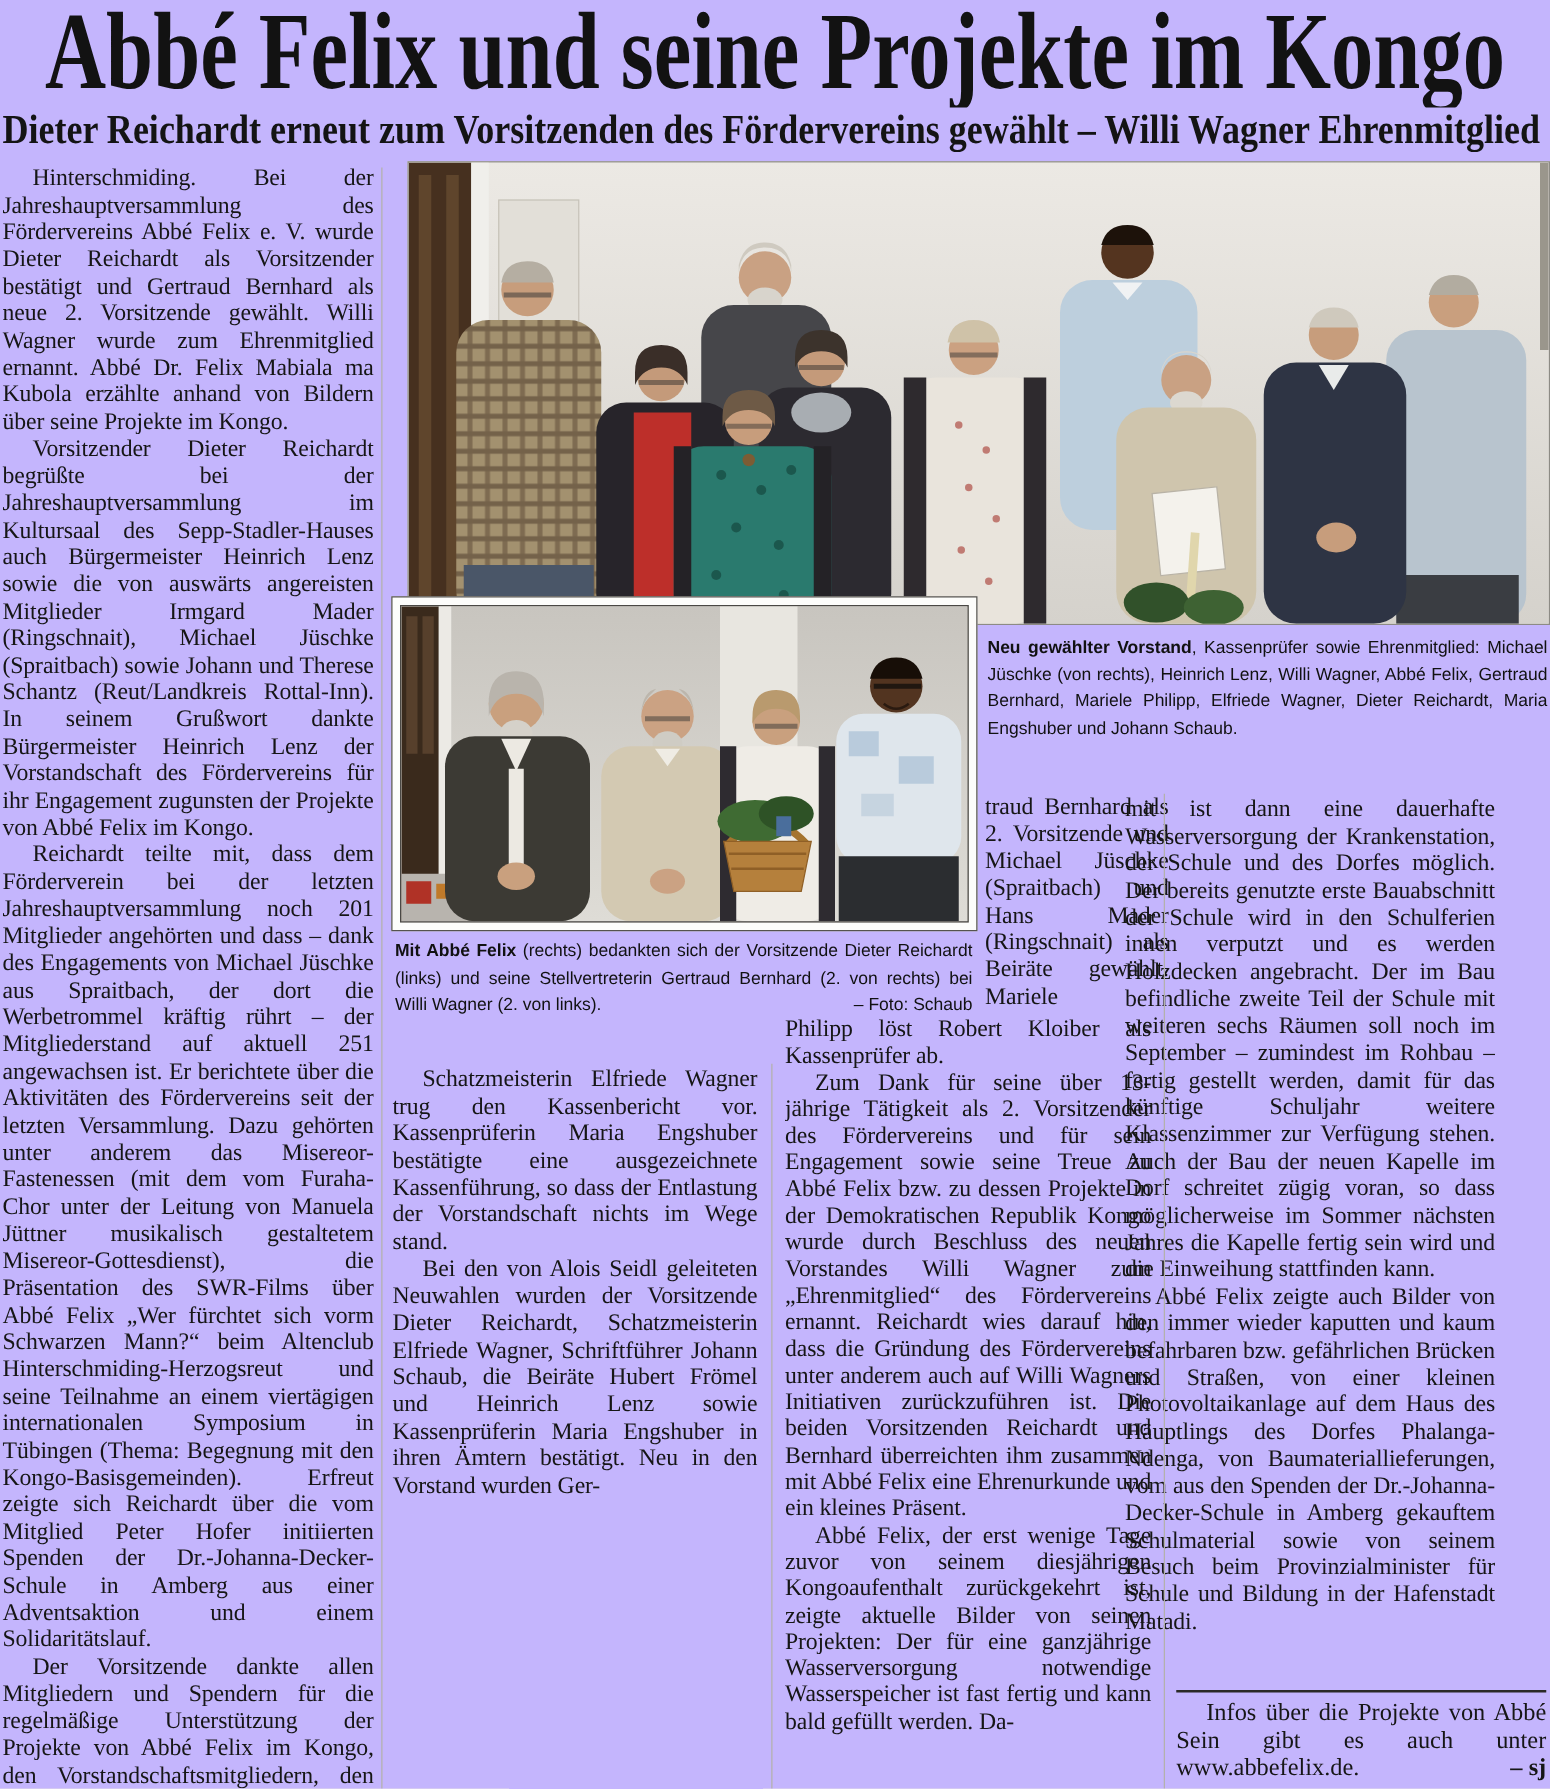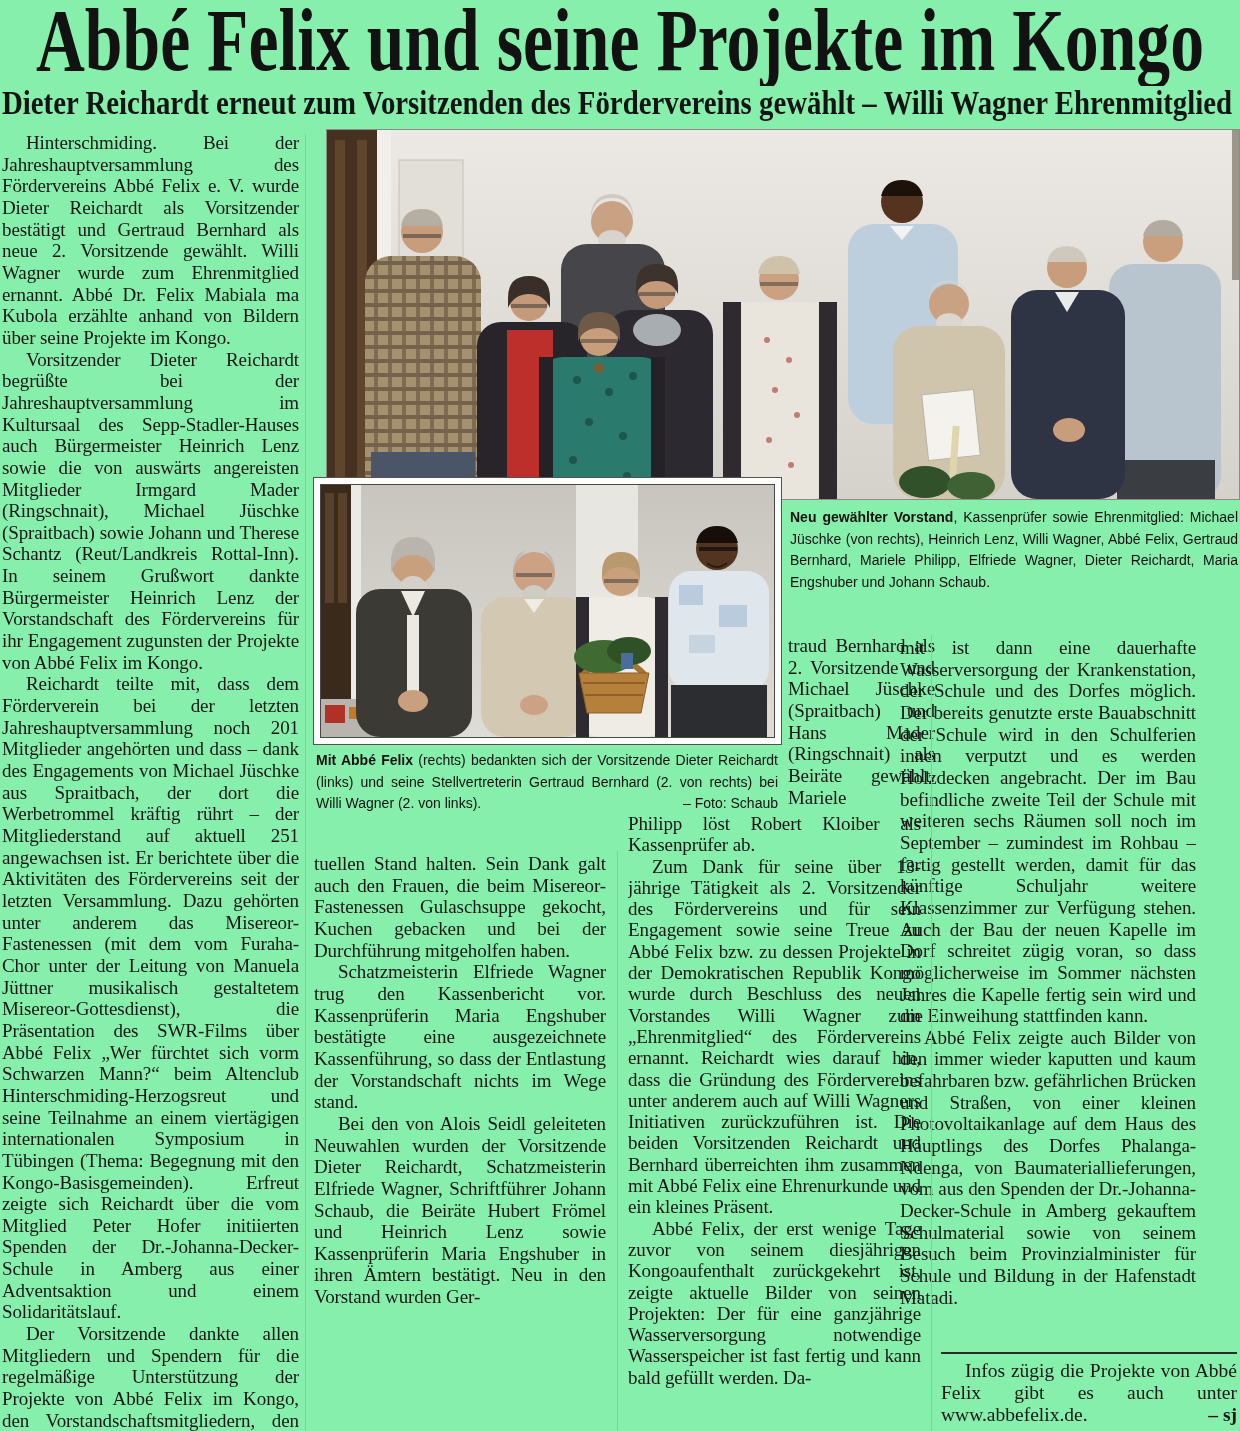--- a/index.html
+++ b/index.html
@@ -1,18 +1,18 @@
 <!DOCTYPE html>
 <html lang="de"><head>
 <meta charset="utf-8">
 <style>
   html,body{margin:0;padding:0;background:#e9e8e4;}
   .page{
     position:relative;width:1240px;height:1431px;margin:0 auto;
-    background:#86efac;color:#161616;overflow:hidden;
+    background:#c4b5fd;color:#161616;overflow:hidden;
     font-family:"Liberation Serif","DejaVu Serif",serif;
   }
   .abs{position:absolute;}
   
   .headline-svg{position:absolute;left:0;top:0;width:1240px;height:86px;}
   .subhead-svg{position:absolute;left:0;top:84px;width:1240px;height:42px;}
   
   .col{
     text-align:justify;overflow:hidden;
     font-size:19px;line-height:21.65px;letter-spacing:-0.1px;
@@ -264,21 +264,20 @@
       </g>
     </svg>
     </div>
   </div>
 
   <div class="abs caption caption2">
     <span class="cap-lead">Mit Abbé Felix</span> <span>(rechts) bedankten sich der Vorsitzende Dieter Reichardt (links) und seine Stellvertreterin Gertraud Bernhard (2. von rechts) bei Willi Wagner (2. von links).</span> <span class="credit">– Foto: Schaub</span>
   </div>
 
   <div class="abs col col2">
-    <p>tuellen Stand halten. Sein Dank galt auch den Frauen, die beim Misereor-Fastenessen Gulaschsuppe gekocht, Kuchen gebacken und bei der Durchführung mitgeholfen haben.</p>
     <p class="ind">Schatzmeisterin Elfriede Wagner trug den Kassenbericht vor. Kassenprüferin Maria Engshuber bestätigte eine ausgezeichnete Kassenführung, so dass der Entlastung der Vorstandschaft nichts im Wege stand.</p>
     <p class="ind">Bei den von Alois Seidl geleiteten Neuwahlen wurden der Vorsitzende Dieter Reichardt, Schatzmeisterin Elfriede Wagner, Schriftführer Johann Schaub, die Beiräte Hubert Frömel und Heinrich Lenz sowie Kassenprüferin Maria Engshuber in ihren Ämtern bestätigt. Neu in den Vorstand wurden Ger-</p>
   </div>
 
   <div class="abs col col3n">
     <p>traud Bernhard als 2. Vorsitzende und Michael Jüschke (Spraitbach) und Hans Mader (Ringschnait) als Beiräte gewählt. Mariele</p>
   </div>
 
   <div class="abs col col3w">
     <p>Philipp löst Robert Kloiber als Kassenprüfer ab.</p>
@@ -290,16 +289,16 @@
     <p>mit ist dann eine dauerhafte Wasserversorgung der Krankenstation, der Schule und des Dorfes möglich. Der bereits genutzte erste Bauabschnitt der Schule wird in den Schulferien innen verputzt und es werden Holzdecken angebracht. Der im Bau befindliche zweite Teil der Schule mit weiteren sechs Räumen soll noch im September – zumindest im Rohbau – fertig gestellt werden, damit für das künftige Schuljahr weitere Klassenzimmer zur Verfügung stehen. Auch der Bau der neuen Kapelle im Dorf schreitet zügig voran, so dass möglicherweise im Sommer nächsten Jahres die Kapelle fertig sein wird und die Einweihung stattfinden kann.</p>
     <p class="ind">Abbé Felix zeigte auch Bilder von den immer wieder kaputten und kaum befahrbaren bzw. gefährlichen Brücken und Straßen, von einer kleinen Photovoltaikanlage auf dem Haus des Häuptlings des Dorfes Phalanga-Ndenga, von Baumateriallieferungen, vom aus den Spenden der Dr.-Johanna-Decker-Schule in Amberg gekauftem Schulmaterial sowie von seinem Besuch beim Provinzialminister für Schule und Bildung in der Hafenstadt Matadi.</p>
   </div>
 
   <div class="abs vrule vr1"></div>
   <div class="abs vrule vr2"></div>
   <div class="abs vrule vr3"></div>
 
   <div class="abs foot-rule"></div>
   <div class="abs footnote">
-    <p><span>Infos zügig die Projekte von Abbé Felix gibt es auch unter www.abbefelix.de.</span> <span class="foot-author">– sj</span></p>
+    <p><span>Infos über die Projekte von Abbé Sein gibt es auch unter www.abbefelix.de.</span> <span class="foot-author">– sj</span></p>
   </div>
 
 </div>
 
 </body></html>

